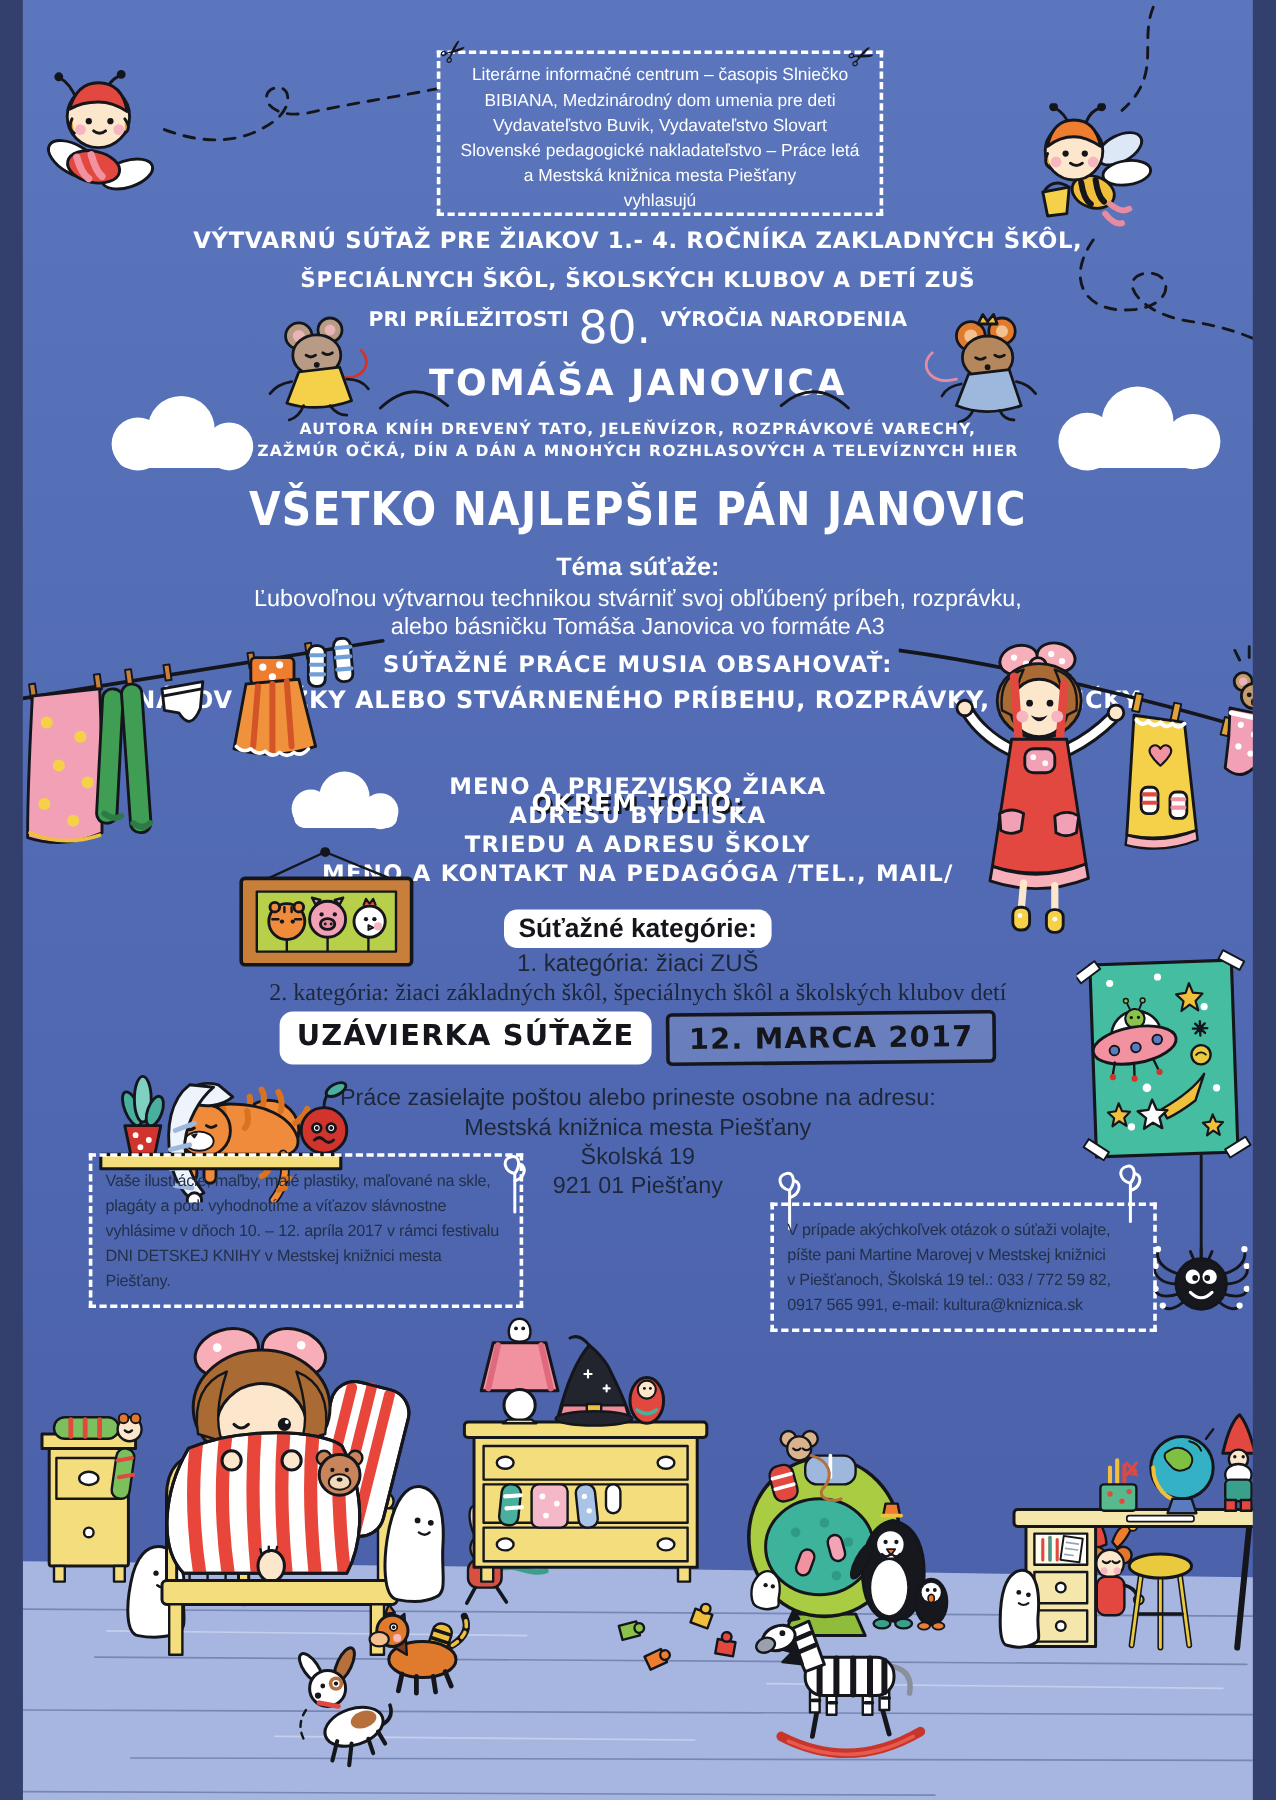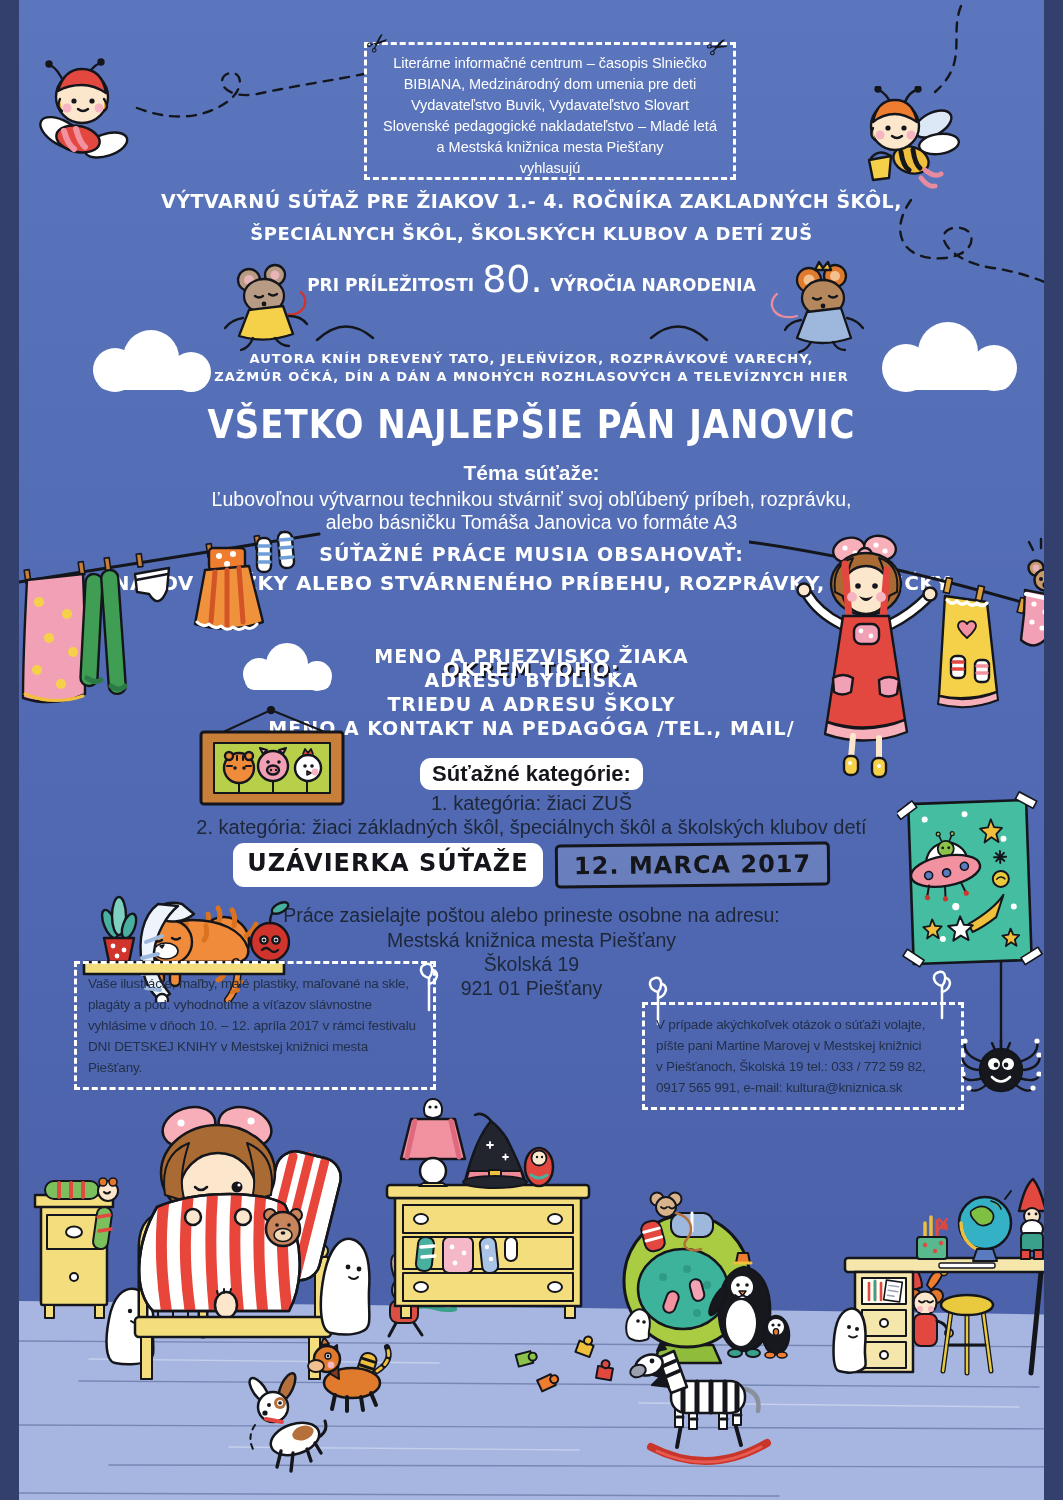--- a/index.html
+++ b/index.html
@@ -77,21 +77,21 @@
       <circle cx="62" cy="49" r="4.5" fill="#f6b5c0" stroke="none"></circle>
       <path d="M20,74 L42,70 L40,92 L24,94 Z" fill="#f5d14a"></path>
       <path d="M22,72 Q30,62 42,70" fill="none"></path>
     </g>
   </svg>
 
   <div class="abs orgbox" style="left:345px;top:42px;width:372px;height:138px;box-sizing:border-box;">
     <div>Literárne informačné centrum – časopis Slniečko</div>
     <div>BIBIANA, Medzinárodný dom umenia pre deti</div>
     <div>Vydavateľstvo Buvik, Vydavateľstvo Slovart</div>
-    <div>Slovenské pedagogické nakladateľstvo – Mladé letá</div>
+    <div>Slovenské pedagogické nakladateľstvo – Práce letá</div>
     <div>a Mestská knižnica mesta Piešťany</div>
     <div>vyhlasujú</div>
   </div>
   <div class="abs scissors" style="left:348px;top:30px;transform:rotate(-40deg)">✂</div>
   <div class="abs scissors" style="left:688px;top:34px;transform:rotate(-25deg)">✂</div>
 
   <svg class="abs" style="left:58px;top:328px" width="150" height="66" viewBox="0 0 150 66">
     <g fill="#ffffff">
         <circle cx="38" cy="42" r="22"></circle>
         <circle cx="74" cy="30" r="28"></circle>
@@ -111,25 +111,26 @@
     <g fill="#ffffff">
         <circle cx="28" cy="34" r="16"></circle>
         <circle cx="56" cy="24" r="21"></circle>
         <circle cx="86" cy="36" r="15"></circle>
         <rect x="14" y="32" width="86" height="18" rx="9"></rect>
       </g>
   </svg>
 
   <div class="abs ctr hand" style="top:190px;font-size:19px;letter-spacing:0.5px;">VÝTVARNÚ SÚŤAŽ PRE ŽIAKOV 1.- 4. ROČNÍKA ZAKLADNÝCH ŠKÔL,</div>
   <div class="abs ctr hand" style="top:223px;font-size:18px;letter-spacing:0.5px;">ŠPECIÁLNYCH ŠKÔL, ŠKOLSKÝCH KLUBOV A DETÍ ZUŠ</div>
-  <div class="abs ctr" style="top:254px;display:flex;justify-content:center;align-items:flex-end;gap:8px;height:44px;">
+  <div class="abs ctr" style="top:254px;display:flex;justify-content:center;align-items:flex-start;gap:8px;height:44px;">
     <span class="hand" style="font-size:17px;line-height:26px;">PRI PRÍLEŽITOSTI</span>
     <span class="hand" style="font-size:38px;line-height:38px;font-weight:normal;">80.</span>
     <span class="hand" style="font-size:17px;line-height:26px;">VÝROČIA NARODENIA</span>
   </div>
+  <div class="abs ctr hand" style="top:302px;font-size:30px;letter-spacing:2px;">TOMÁŠA JANOVICA</div>
 
   <svg class="abs" style="left:296px;top:318px" width="60" height="26" viewBox="0 0 60 26">
       <path d="M2,22 Q30,-4 58,20" fill="none" stroke="#14161c" stroke-width="2.4" stroke-linecap="round"></path>
     </svg>
   <svg class="abs" style="left:630px;top:318px" width="60" height="26" viewBox="0 0 60 26">
       <path d="M2,20 Q30,-4 58,22" fill="none" stroke="#14161c" stroke-width="2.4" stroke-linecap="round"></path>
     </svg>
 
   <svg class="abs" style="left:198px;top:258px" width="106" height="96" viewBox="0 0 106 96">
     <g stroke="#14161c" stroke-width="2.3" stroke-linejoin="round" stroke-linecap="round">
@@ -333,21 +334,21 @@
         <circle cx="125" cy="60" r="1.8" fill="#14161c" stroke="none"></circle>
       <path d="M120,65 l4,2 l-4,2 Z" fill="#ef7d2f" stroke-width="1.6"></path>
       <circle cx="128" cy="66" r="3.4" fill="#f6b5c0" stroke="none"></circle>
     </g>
   </svg>
 
   <div class="abs ctr" style="top:758px;">
     <span class="wtag sans" style="font-size:22px;font-weight:bold;">Súťažné kategórie:</span>
   </div>
   <div class="abs ctr dark" style="top:792px;font-size:20px;">1. kategória: žiaci ZUŠ</div>
-  <div class="abs ctr dark" style="top:816px;font-size:20px;">2. kategória: žiaci základných škôl, špeciálnych škôl a školských klubov detí</div>
+  <div class="abs ctr dark" style="top:816px;font-size:20px;font-family:Liberation Serif, serif;">2. kategória: žiaci základných škôl, špeciálnych škôl a školských klubov detí</div>
 
   <div class="abs ctr" style="top:843px;display:flex;justify-content:center;align-items:stretch;gap:12px;">
     <span class="wtag hand" style="color:#15161c;font-size:24px;letter-spacing:1px;padding:6px 14px;">UZÁVIERKA SÚŤAŽE</span>
     <span class="datebox hand" style="color:#15161c;font-size:24px;letter-spacing:1px;transform:rotate(-0.6deg);">12. MARCA 2017</span>
   </div>
 
   <div class="abs ctr dark" style="top:904px;font-size:19.5px;">Práce zasielajte poštou alebo prineste osobne na adresu:</div>
   <div class="abs ctr dark" style="top:929px;font-size:19.5px;">Mestská knižnica mesta Piešťany</div>
   <div class="abs ctr dark" style="top:953px;font-size:19.5px;">Školská 19</div>
   <div class="abs ctr dark" style="top:977px;font-size:19.5px;">921 01 Piešťany</div>

